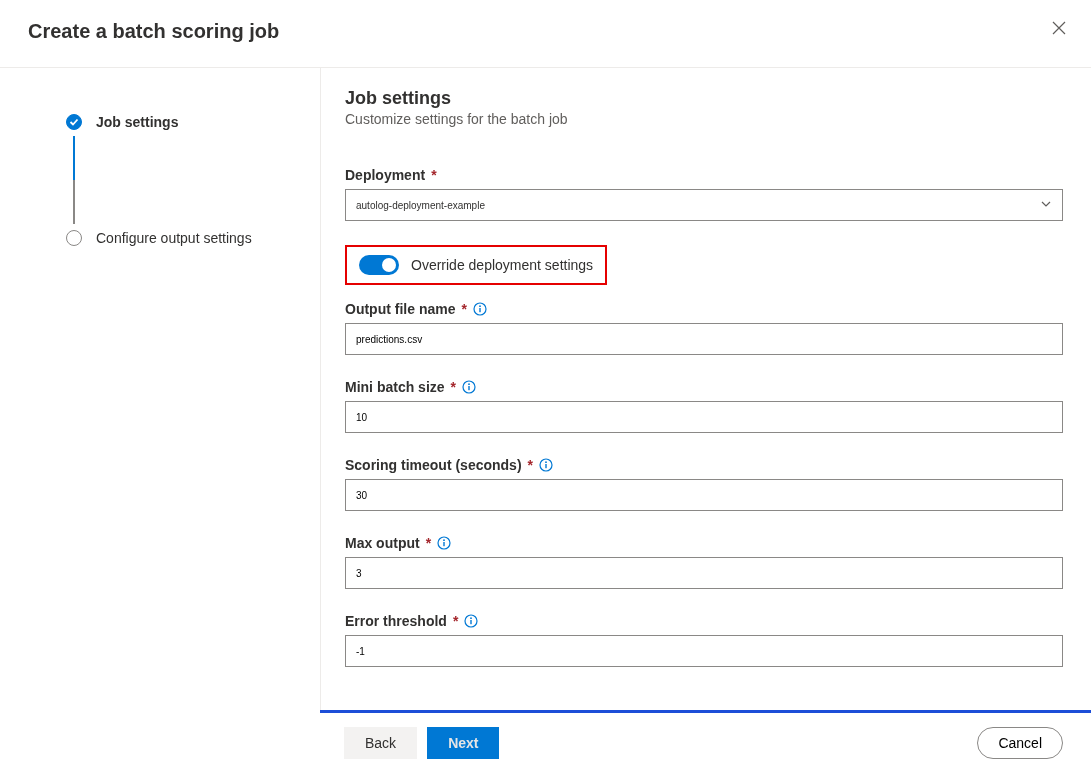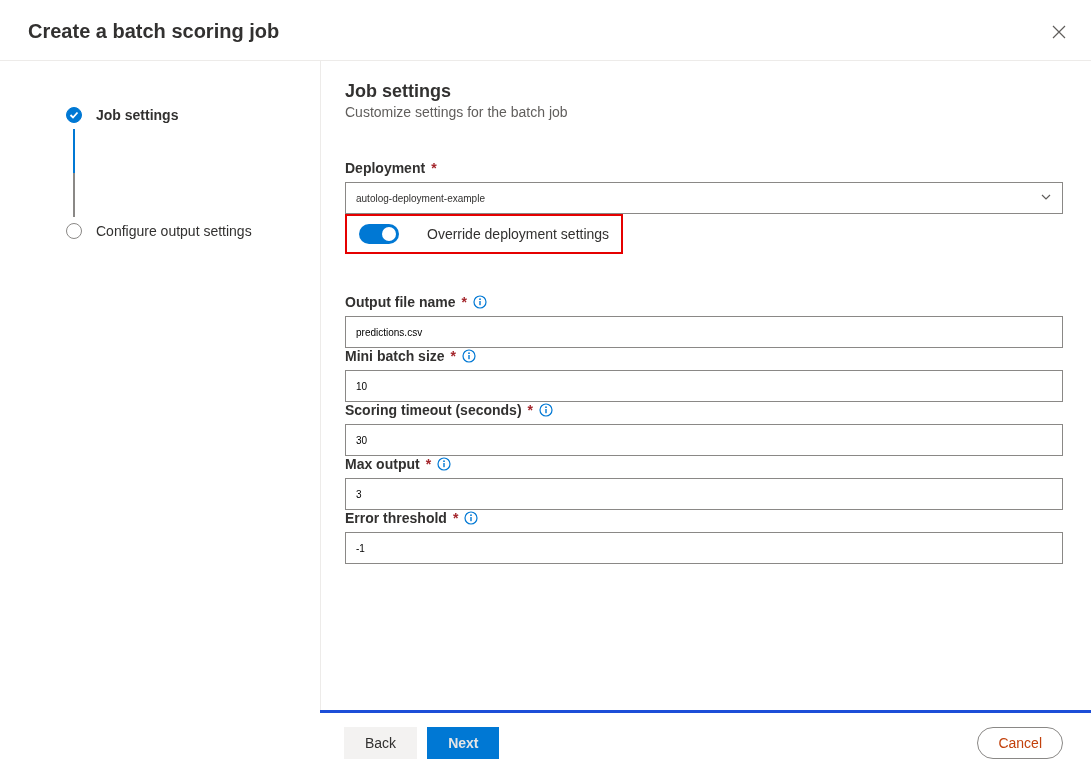--- a/index.html
+++ b/index.html
@@ -3,22 +3,22 @@
 <meta charset="utf-8">
 <style>
   * { box-sizing: border-box; margin: 0; padding: 0; }
   html, body {
     width: 1091px; height: 772px;
     font-family: "Segoe UI", -apple-system, BlinkMacSystemFont, sans-serif;
     font-size: 14px; color: #323130; background: #fff;
   }
   .panel { position: relative; width: 1091px; height: 772px; }
   .topbar {
-    display: flex; justify-content: space-between; align-items: center;
-    padding: 20px 24px 17px 28px;
+    display: flex; justify-content: space-between; align-items: flex-start;
+    padding: 20px 24px 24px 28px;
     border-bottom: 1px solid #edebe9;
   }
   .topbar-title { font-size: 20px; font-weight: 600; }
   .close-btn {
     width: 16px; height: 16px; cursor: pointer;
     display: flex; align-items: center; justify-content: center;
     color: #605e5c;
   }
   .body { display: flex; height: calc(100% - 60px - 62px); }
   .sidebar { width: 320px; padding: 40px 0 0 66px; }
@@ -45,21 +45,21 @@
     overflow-y: scroll;
     max-height: 100%;
   }
   .main::-webkit-scrollbar { width: 16px; }
   .main::-webkit-scrollbar-track { background: #f3f2f1; }
   .main::-webkit-scrollbar-thumb { background: #c8c6c4; border: 4px solid #f3f2f1; border-radius: 8px; }
 
   .section-title { font-size: 18px; font-weight: 700; margin-bottom: 2px; }
   .section-sub { font-size: 14px; color: #605e5c; margin-bottom: 40px; }
 
-  .field { }
+  .field { margin-bottom: 24px; }
   .field-label { font-weight: 600; font-size: 14px; margin-bottom: 6px; display: flex; align-items: center; gap: 6px; }
   .req { color: #a4262c; }
   .info-icon {
     width: 14px; height: 14px;
     display: inline-flex; align-items: center; justify-content: center;
     color: #0078d4;
   }
 
   .select-box, .text-input {
     width: 100%; height: 32px;
@@ -70,22 +70,22 @@
     display: flex; align-items: center; justify-content: space-between;
   }
   .select-box { cursor: pointer; }
   .text-input { outline: none; }
   .chev { color: #605e5c; }
 
   .override-box {
     border: 2px solid #e50000;
     padding: 8px 12px;
     display: inline-flex; align-items: center;
-    gap: 28px;
-    margin-bottom: 40px;
+    gap: 12px;
+    margin-bottom: 16px;
   }
   .toggle {
     width: 40px; height: 20px; border-radius: 10px;
     background: #0078d4; position: relative; cursor: pointer;
     flex-shrink: 0;
   }
   .toggle-knob {
     width: 14px; height: 14px; border-radius: 50%; background: #fff;
     position: absolute; top: 3px; right: 3px;
   }
@@ -99,21 +99,21 @@
   }
   .footer-left { display: flex; gap: 10px; }
   .btn {
     height: 32px; padding: 0 20px;
     font-size: 14px; font-family: inherit;
     border: 1px solid transparent; cursor: pointer;
     display: inline-flex; align-items: center; justify-content: center;
   }
   .btn-secondary { background: #f3f2f1; color: #323130; }
   .btn-primary { background: #0078d4; color: #e5e5e5; font-weight: 600; }
-  .btn-outline { background: #fff; color: #c2410c; border-color: #8a8886; border-radius: 16px; }
+  .btn-outline { background: #fff; color: #000000; border-color: #8a8886; border-radius: 16px; }
 </style>
 </head>
 <body>
 
 <div class="panel">
   <div class="topbar">
     <div class="topbar-title">Create a batch scoring job</div>
     <div class="close-btn">
       <svg width="14" height="14" viewBox="0 0 14 14">
           <path d="M1 1 L13 13 M13 1 L1 13" stroke="currentColor" stroke-width="1.2" fill="none"></path>

